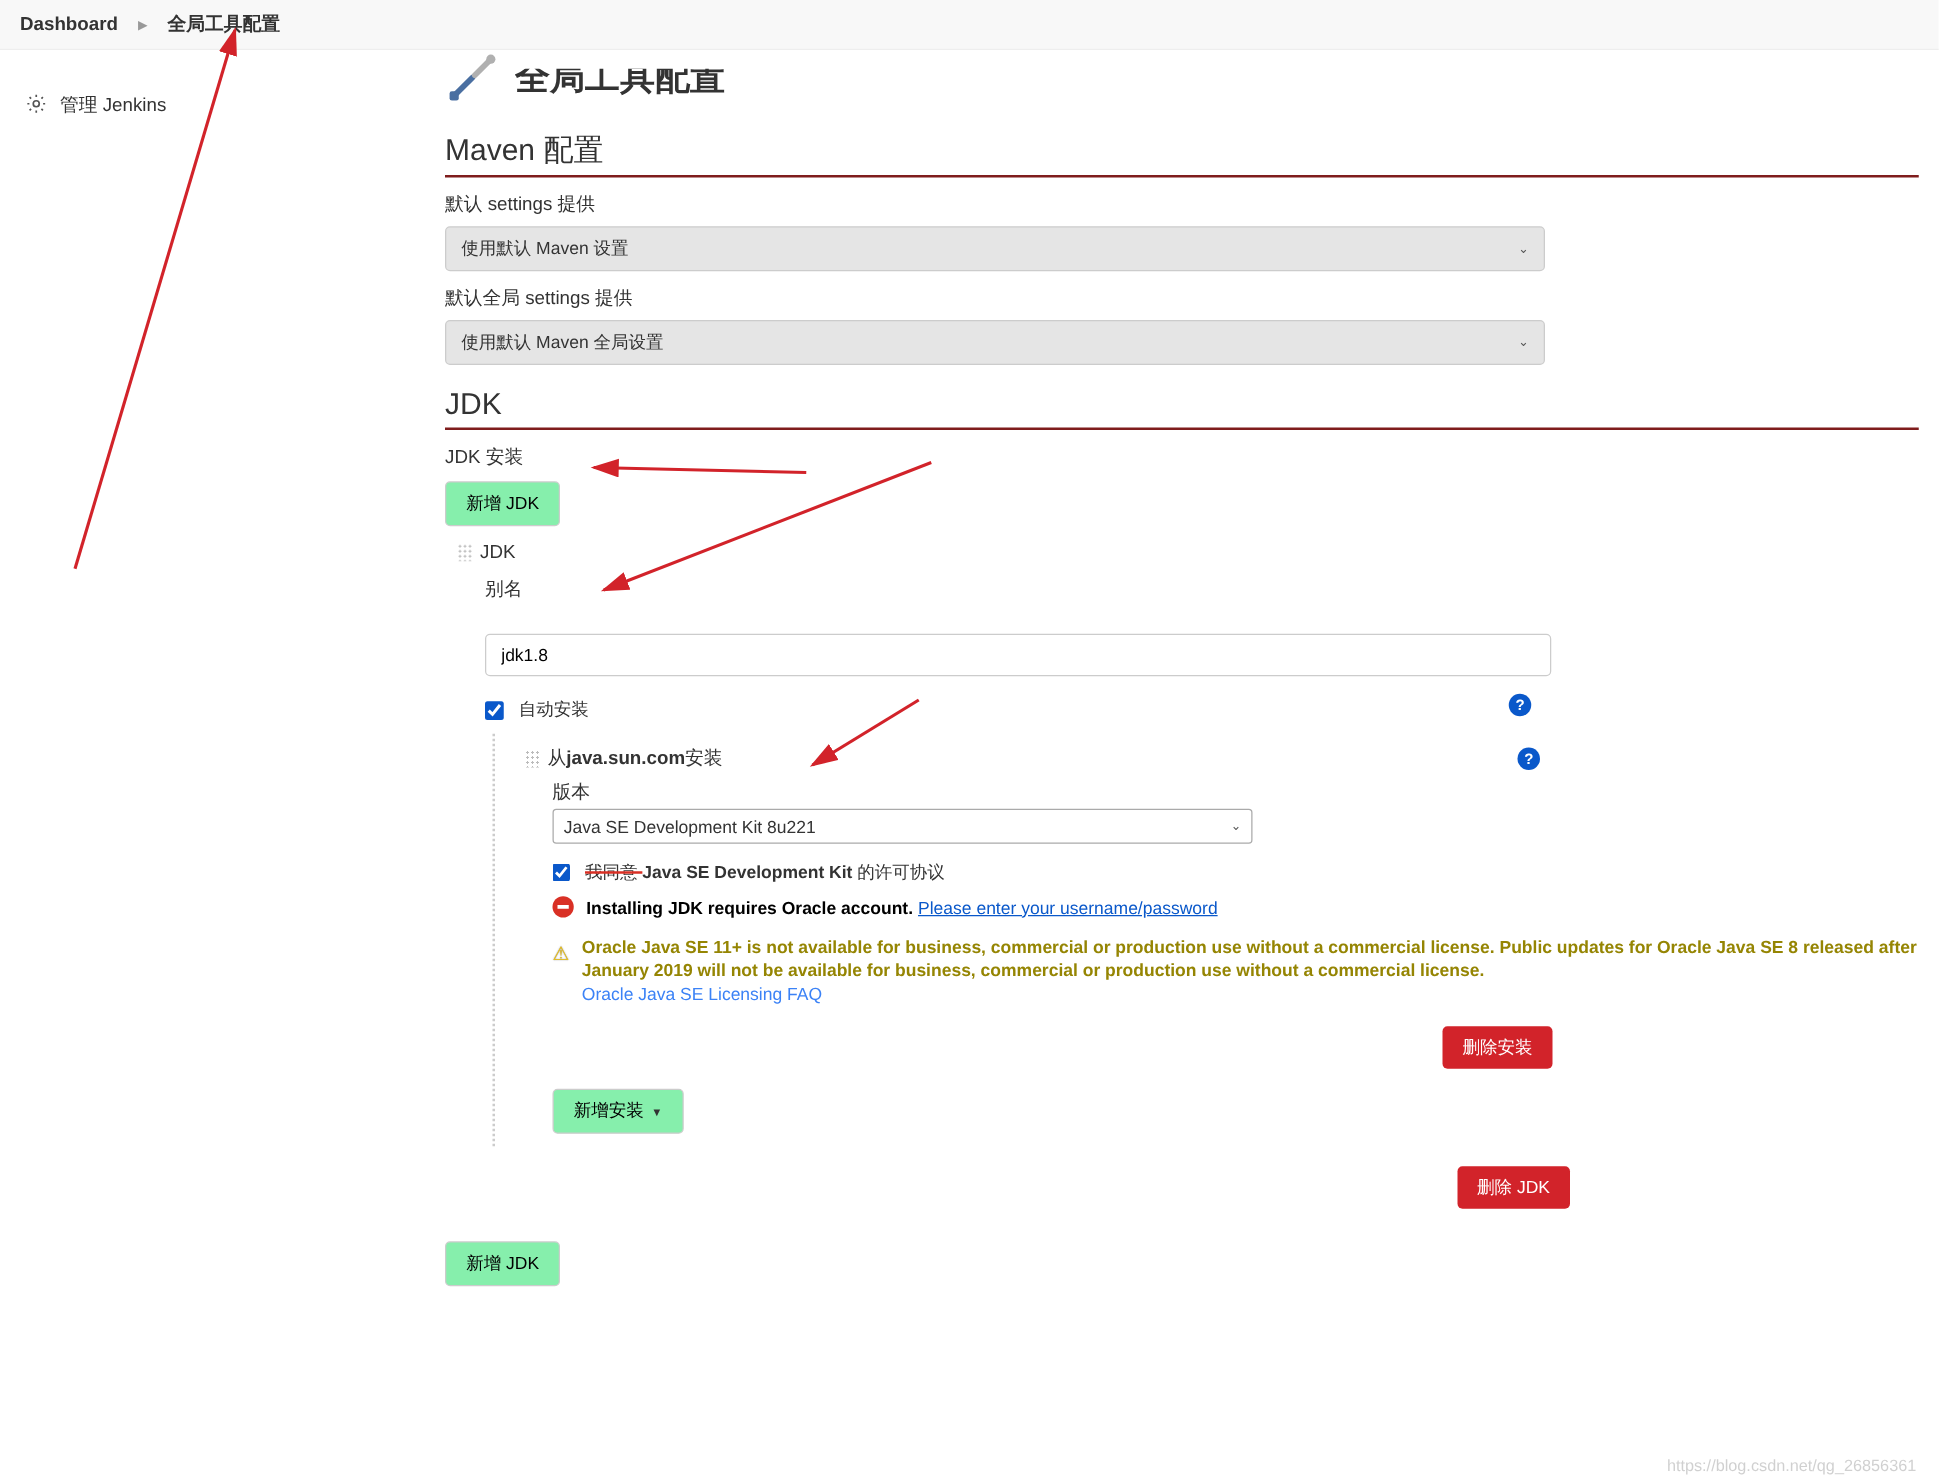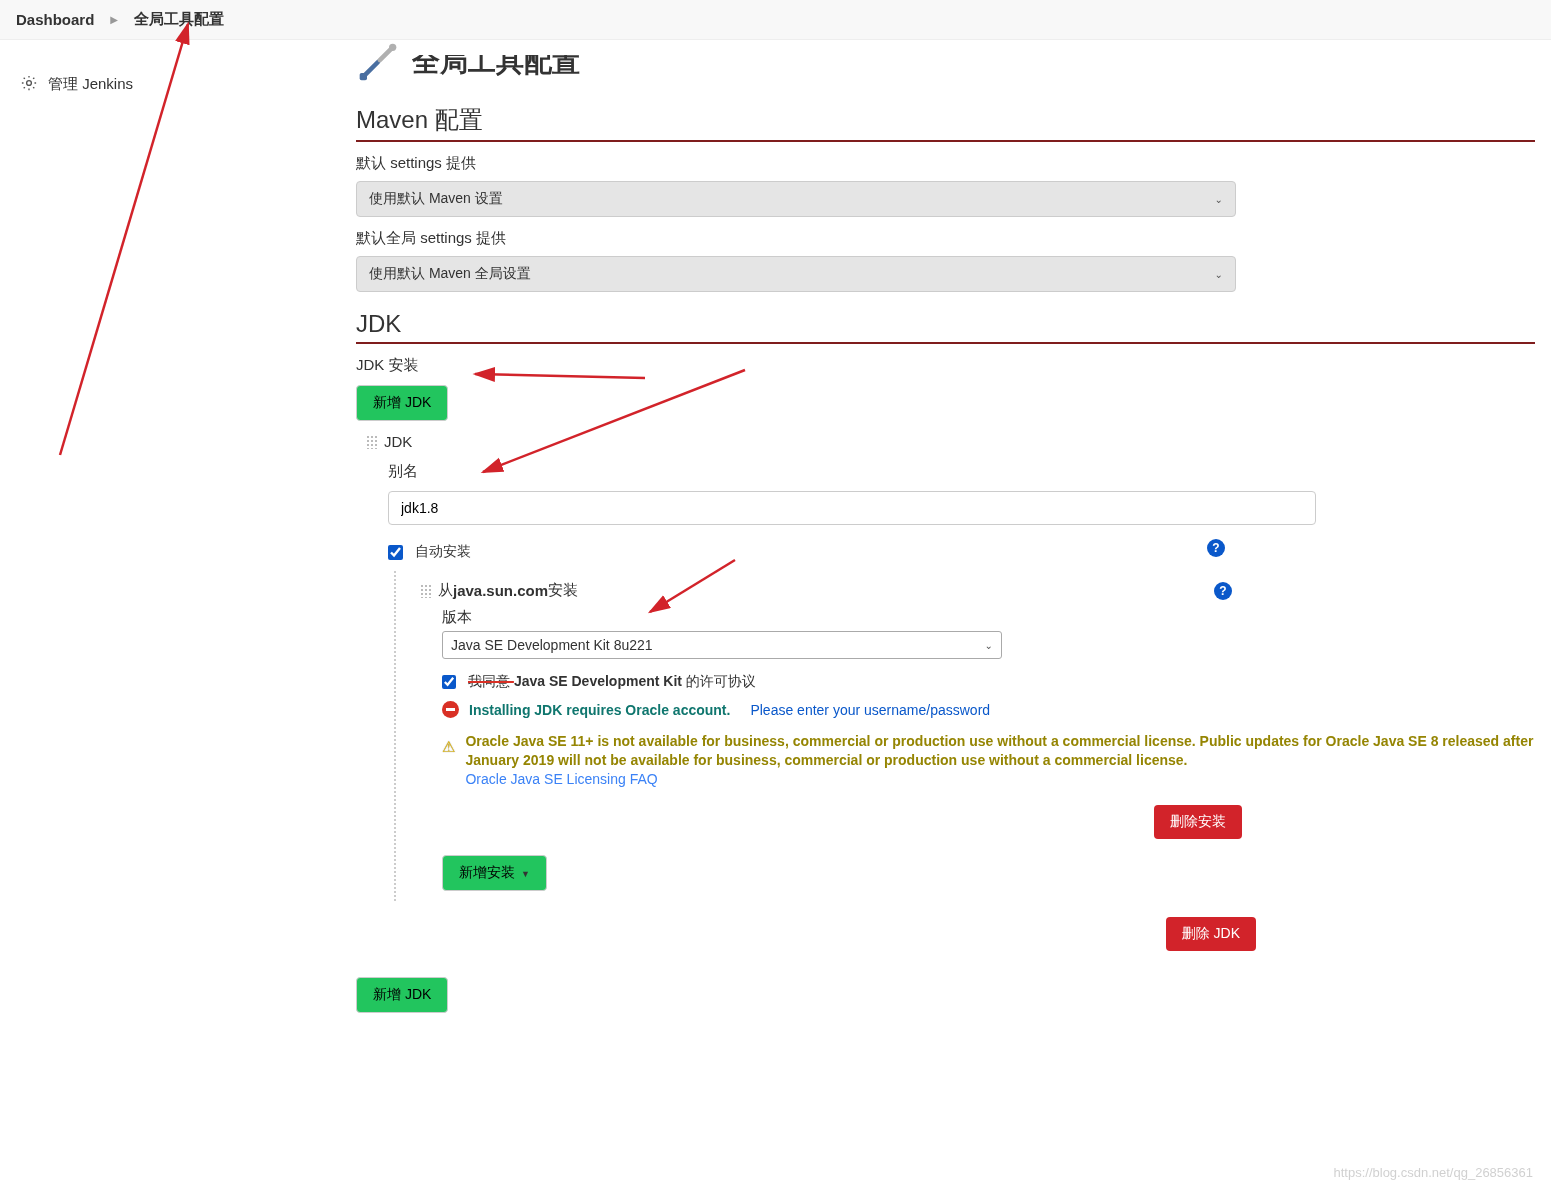--- a/index.html
+++ b/index.html
@@ -100,21 +100,21 @@
     align-items: center;
     justify-content: space-between;
     font-size: 14px;
   }
   .select-caret {
     color: #555;
     font-size: 10px;
   }
   .btn {
     border: 1px solid #ccc;
-    background: #22c55e;
+    background: #86efac;
     border-radius: 4px;
     padding: 8px 16px;
     font-size: 14px;
     cursor: pointer;
   }
   .btn-caret {
     margin-left: 6px;
     font-size: 9px;
     color: #333;
   }
@@ -145,26 +145,26 @@
   .jdk-title {
     font-size: 15px;
     display: flex;
     align-items: center;
   }
   .inner-block {
     margin-top: 8px;
     padding-left: 22px;
   }
   .text-input {
-    width: 928px;
+    width: 853px;
     border: 1px solid #ccc;
     border-radius: 4px;
     padding: 8px 12px;
     font-size: 14px;
-    margin-top: 2px;
+    margin-top: 18px;
   }
   .checkbox-row {
     display: flex;
     align-items: center;
     margin: 18px 0 10px 0;
   }
   .checkbox-row input[type=checkbox] {
     width: 15px;
     height: 15px;
     accent-color: #0a58ca;
@@ -242,28 +242,29 @@
   .stop-icon::after {
     content: "";
     position: absolute;
     width: 9px;
     height: 3px;
     background: #fff;
     top: 7px;
     left: 4px;
   }
   .error-text {
-    color: #0f766e;
+    color: #000000;
     font-weight: 700;
     font-size: 14px;
   }
   .error-link {
     color: #0a58ca;
+    text-decoration: underline;
     font-weight: 400;
-    margin-left: 20px;
+    margin-left: 4px;
     cursor: pointer;
   }
   .warn-block {
     display: flex;
     align-items: flex-start;
     margin: 14px 0 0 0;
   }
   .warn-icon {
     margin-right: 10px;
     margin-top: 6px;

